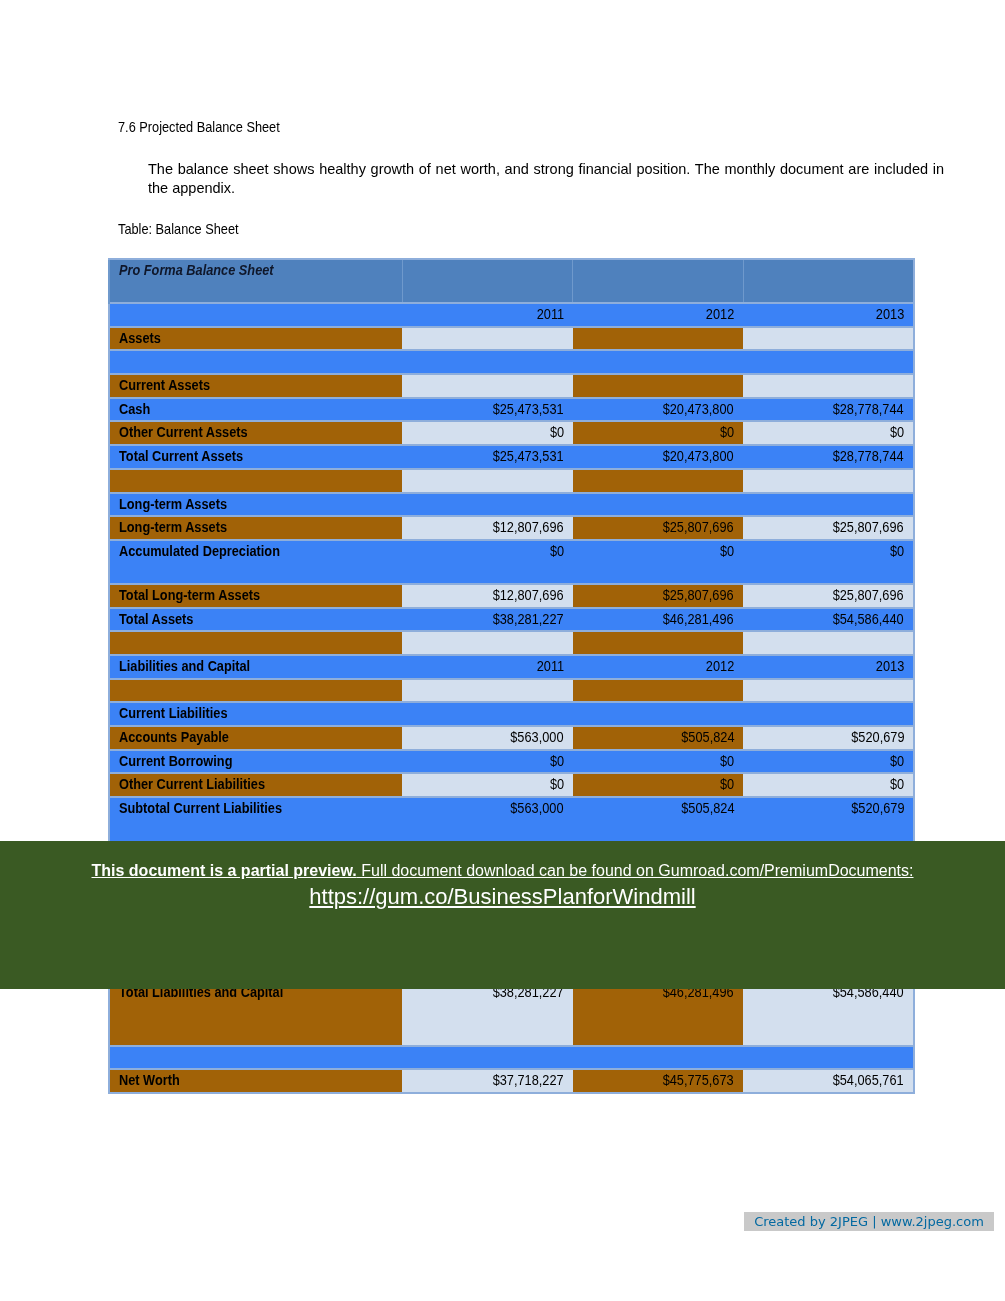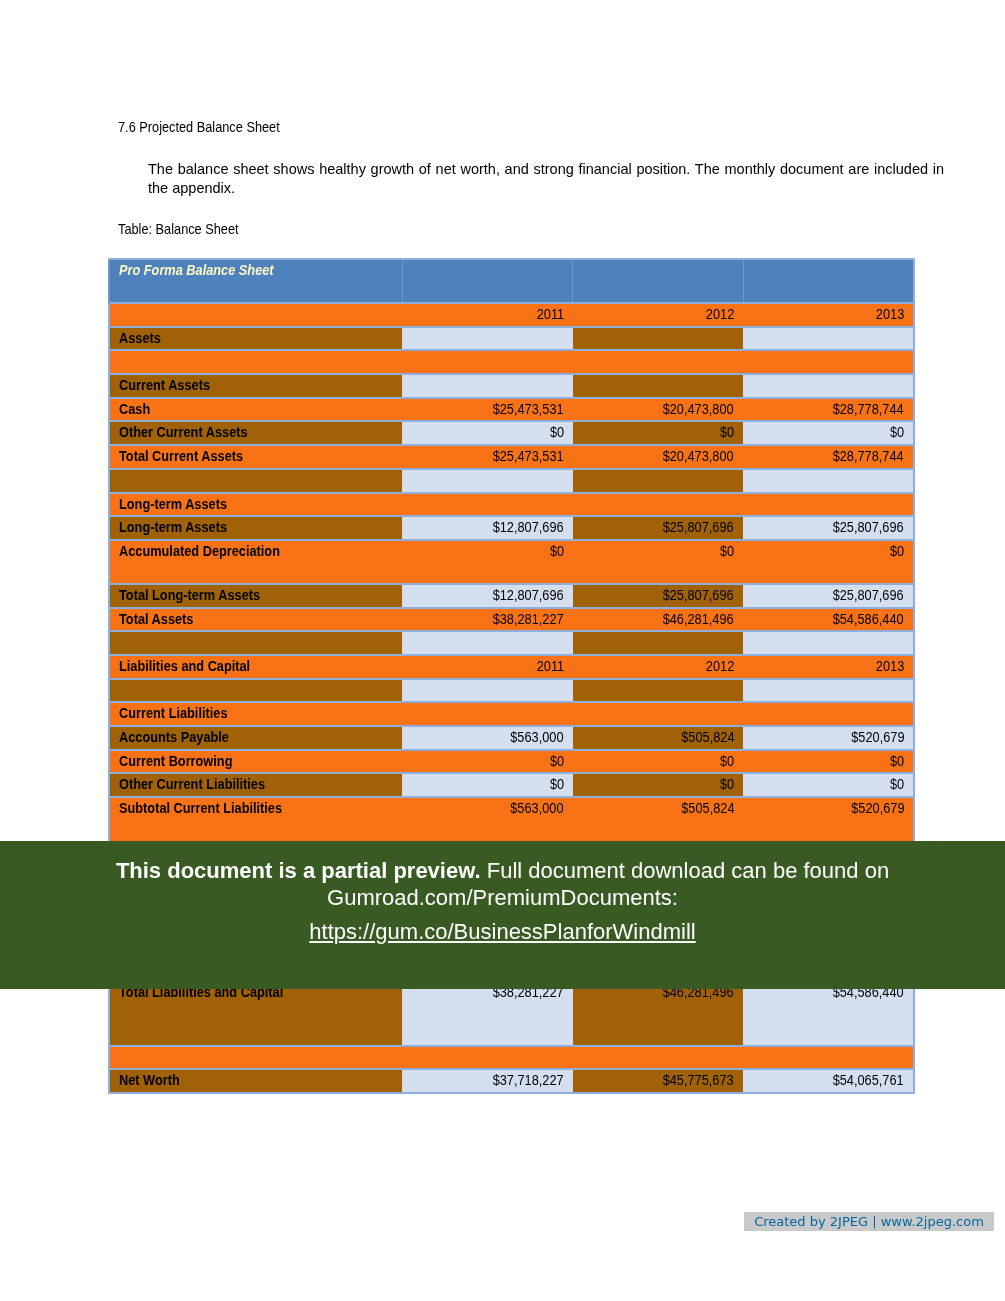--- a/index.html
+++ b/index.html
@@ -8,33 +8,33 @@
   .section-title { position:absolute; left:118px; top:119px; font-size:14.5px; transform:scaleX(0.88); transform-origin:left; }
   .intro { position:absolute; left:148px; top:160px; width:796px; font-size:14.5px; line-height:19px; text-align:justify; }
   .table-caption { position:absolute; left:118px; top:221px; font-size:14.5px; transform:scaleX(0.88); transform-origin:left; }
   .sheet { position:absolute; left:108px; top:258px; width:807px; border-collapse:collapse;
            font-size:14.5px; }
   .sheet td { border-top:2px solid #8eaedb; padding:0 9px; height:21.7px; vertical-align:top; line-height:21px; }
   .sheet td:first-child { border-left:2px solid #8eaedb; width:276px; font-weight:bold; }
   .sheet td:last-child { border-right:2px solid #8eaedb; }
   .sheet td.num { text-align:right; width:153px; }
   .sheet tr.last td { border-bottom:2px solid #8eaedb; }
-  .sheet tr.title td { background:#4f81bd; color:#fef9c3; font-style:italic; font-weight:bold; height:42px; border-top:2px solid #8eaedb; border-left-color:#6f99cc; }
+  .sheet tr.title td { background:#4f81bd; color:#0f172a; font-style:italic; font-weight:bold; height:42px; border-top:2px solid #8eaedb; border-left-color:#6f99cc; }
   .sheet tr.title td + td { border-left:1px solid #6f99cc; }
-  .sheet tr.band td { background:#f97316; }
+  .sheet tr.band td { background:#3b82f6; }
   .sheet tr.plain td { background:#a16207; }
   .sheet tr.plain td.c1, .sheet tr.plain td.c3 { background:#d3dfee; }
   .sheet tr.tall td { height:42px; }
   .sheet tr.xtall td { height:63px; }
   .label-text { display:inline-block; transform:scaleX(0.88); transform-origin:left; white-space:nowrap; }
   .num-text { display:inline-block; transform:scaleX(0.88); transform-origin:right; white-space:nowrap; }
   .overlay { position:absolute; left:0; top:841px; width:1005px; height:148px; background:#3a5a23; color:#fff; text-align:center; }
-  .overlay .line1 { margin-top:16px; font-size:22px; line-height:27px; }
+  .overlay .line1 { margin-top:16px; font-size:16px; line-height:27px;text-decoration:underline; }
   .overlay .line1 b { font-weight:bold; }
-  .overlay .link { display:inline-block; margin-top:8px; font-size:22px; color:#fff; text-decoration:underline; }
+  .overlay .link { display:inline-block; font-size:22px; color:#fff; text-decoration:underline; }
   .watermark { position:absolute; left:744px; top:1212px; width:250px; height:19px; background:#c9c9c9; color:#0369a1;
                font-family:"DejaVu Sans", sans-serif; font-size:13px; line-height:19px; text-align:center; }
 </style>
 </head>
 <body>
 
 <div class="section-title">7.6 Projected Balance Sheet</div>
 <div class="intro">The balance sheet shows healthy growth of net worth, and strong financial position. The monthly document are included in the appendix.</div>
 <div class="table-caption">Table: Balance Sheet</div>
 

